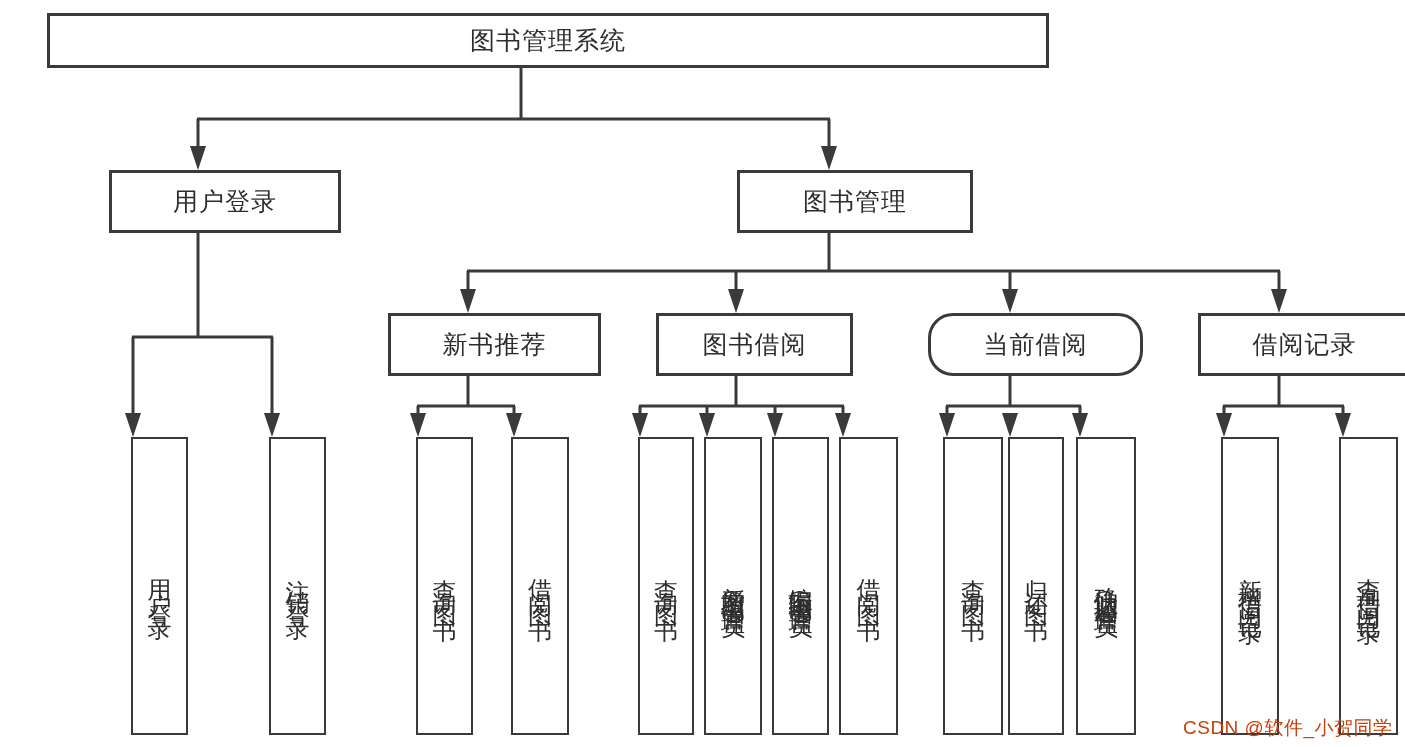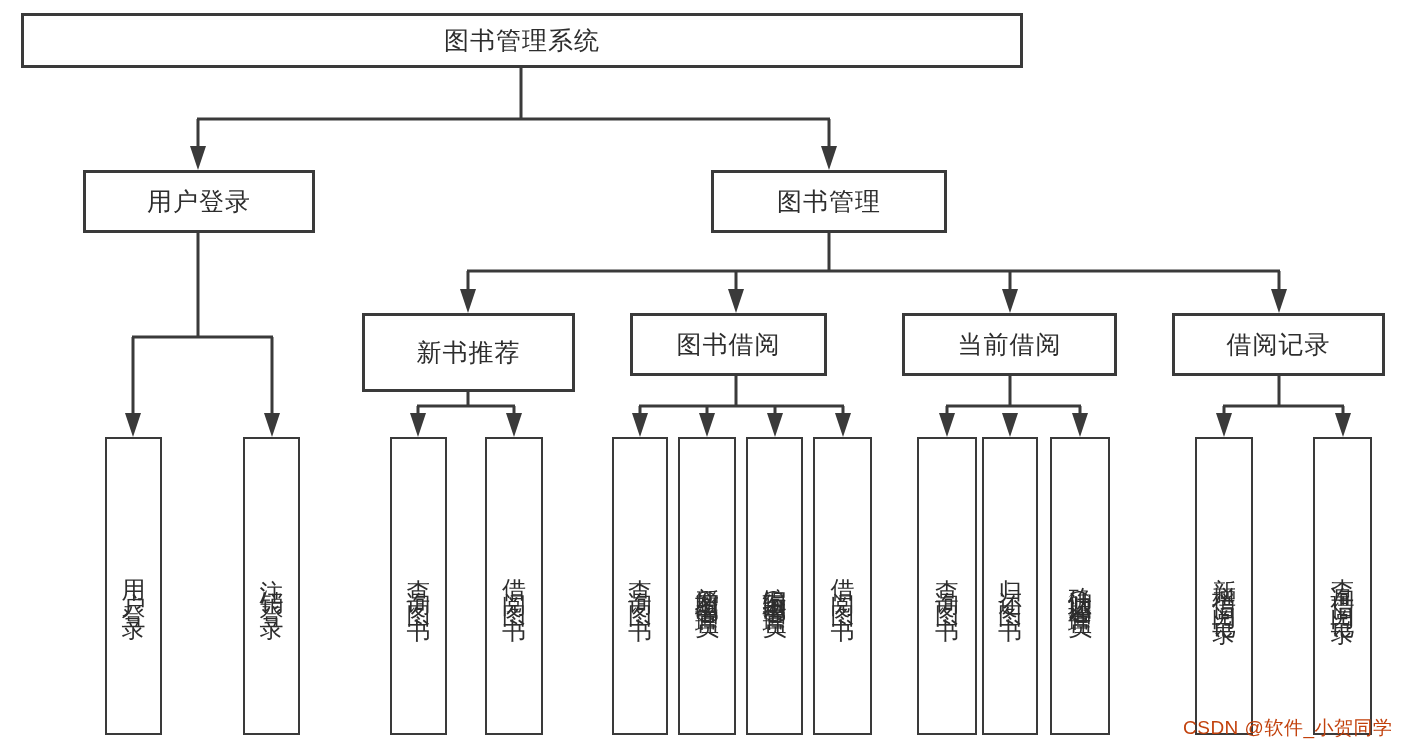--- a/index.html
+++ b/index.html
@@ -4,21 +4,21 @@
 <style>
   html,body { margin:0; padding:0; background:#ffffff; }
   .canvas {
     position:relative; width:1405px; height:747px; background:#ffffff;
     font-family:"Liberation Sans", sans-serif; overflow:hidden;
     color:#2d2d2d;
   }
   .node {
     position:absolute; box-sizing:border-box; background:#ffffff;
     border:3px solid #3a3a3a; display:flex; align-items:center; justify-content:center;
-    font-size:25px; letter-spacing:1px; color:#2d2d2d; z-index:2;
+    font-size:25px; letter-spacing:1px; color:#2d2d2d; z-index:2;margin-left:26px;
   }
   .leaf { border-width:2.5px; }
   .leaf .vtext {
     writing-mode:vertical-rl; text-orientation:mixed; line-height:1;
     white-space:nowrap; font-size:24px;
   }
   .ls-a .vtext { letter-spacing:13px; }  
   .ls-b .vtext { letter-spacing:9px;  }  
   .ls-c .vtext { letter-spacing:4px;  }  
   .connectors { position:absolute; left:0; top:0; z-index:1; }
@@ -76,27 +76,27 @@
     <span>图书管理系统</span>
   </div>
 
   <div class="node" style="left:83px; top:170px; width:232px; height:63px;">
     <span>用户登录</span>
   </div>
   <div class="node" style="left:711px; top:170px; width:236px; height:63px;text-align:right;">
     <span>图书管理</span>
   </div>
 
-  <div class="node" style="left:362px; top:313px; width:213px; height:79px;">
+  <div class="node" style="left:362px; top:313px; width:213px; height:63px;">
     <span>新书推荐</span>
   </div>
   <div class="node" style="left:630px; top:313px; width:197px; height:63px;">
     <span>图书借阅</span>
   </div>
-  <div class="node" style="left:902px; top:313px; width:215px; height:63px;">
+  <div class="node" style="left:902px; top:313px; width:215px; height:63px;border-radius:25px;">
     <span>当前借阅</span>
   </div>
   <div class="node" style="left:1172px; top:313px; width:213px; height:63px;">
     <span>借阅记录</span>
   </div>
 
   <div class="node leaf ls-a" style="left:105px; top:437px; width:57px; height:298px;">
     <span class="vtext">用户登录</span>
   </div>
   <div class="node leaf ls-a" style="left:243px; top:437px; width:57px; height:298px;">

